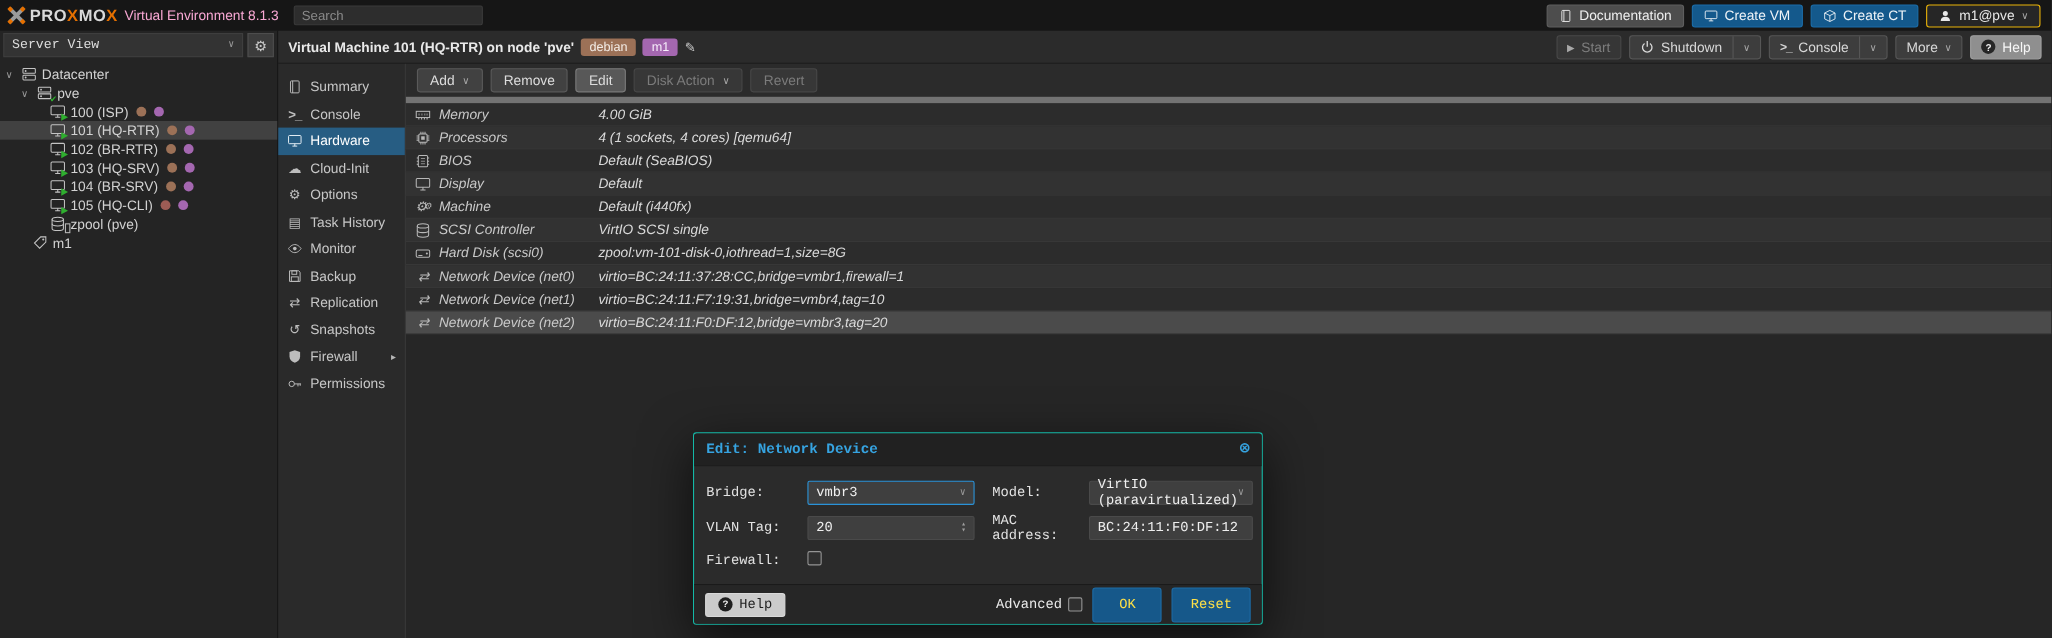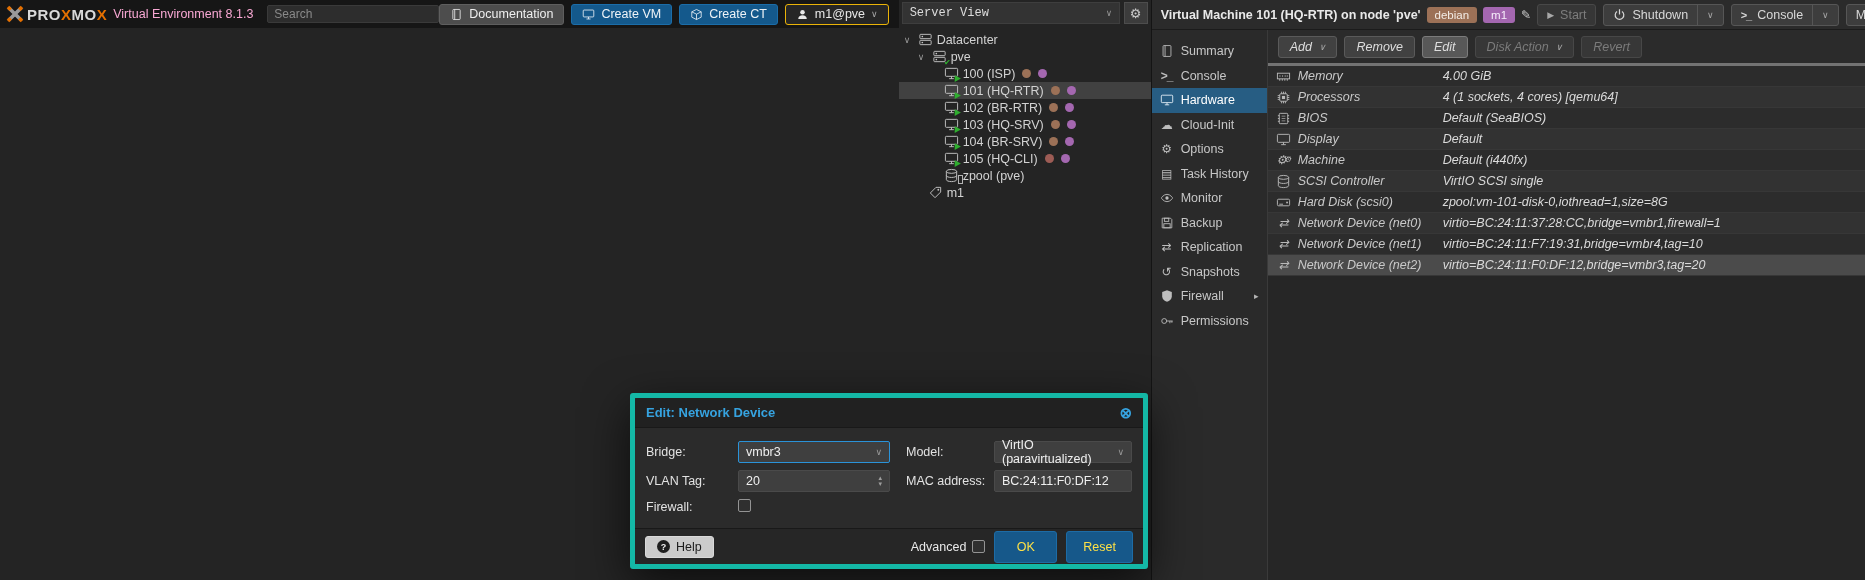--- a/index.html
+++ b/index.html
@@ -2,21 +2,21 @@
 <html><head>
 <meta charset="utf-8">
 <style>
   * { box-sizing: border-box; margin: 0; padding: 0; }
   html,body { width:1865px; height:580px; overflow:hidden; }
   body {
     background:#242424; color:#d4d4d4;
     font-family:"Liberation Sans", sans-serif; font-size:12px;
   }
   svg.ic { display:block; }
-  .app { width:1865px; height:580px; display:flex; }
+  .app { width:1865px; height:580px; display:flex; flex-direction:column; }
 
   
   .topbar { height:28px; background:#161616; display:flex; align-items:center; padding:0 6px; flex:none; }
   .brand { display:flex; align-items:center; gap:3px; }
   .brand-name { font-weight:bold; font-size:15px; letter-spacing:.5px; color:#d9d9d9; }
   .brand-name .ox { color:#e57000; }
   .subtitle { color:#f9a8d4; font-size:12.5px; margin-left:6px; }
   .search { margin-left:14px; width:172px; height:18px; background:#2d2d2d; border:1px solid #3a3a3a;
     border-radius:2px; color:#cccccc; padding:0 6px; font-family:inherit; font-size:12px; outline:none; }
   .search::placeholder { color:#8a8a8a; }
@@ -80,21 +80,21 @@
   .menu-item { height:24.5px; display:flex; align-items:center; gap:7px; padding:0 8px; color:#c7c7c7;
     font-size:12.5px; cursor:pointer; white-space:nowrap; }
   .menu-item.sel { background:#275d83; color:#ffffff; }
   .mi-icon { width:14px; height:14px; flex:none; color:#bdbdbd; text-align:center; font-size:12px; line-height:14px; }
   .menu-item.sel .mi-icon { color:#e8f1f8; }
   .mi-icon svg { width:14px; height:14px; }
   .mi-arrow { margin-left:auto; font-size:9px; color:#b5b5b5; }
 
   .hw { flex:1; display:flex; flex-direction:column; min-width:0; }
   .hw-toolbar { height:36px; display:flex; align-items:center; gap:7px; padding:0 10px;
-    border-bottom:3px solid #737373; background:#2b2b2b; flex:none;font-style:italic; }
+    border-bottom:6px solid #737373; background:#2b2b2b; flex:none; }
   .tool-btn { height:22px; background:#414141; border:1px solid #5a5a5a; border-radius:3px; color:#dddddd;
     display:inline-flex; align-items:center; gap:7px; padding:0 11px; font-size:12.5px; cursor:pointer; }
   .tool-btn.lit { background:#585858; border-color:#7b7b7b; }
   .tool-btn.disabled { color:#7b7b7b; background:#373737; border-color:#474747; cursor:default; }
 
   .hw-table { flex:none; }
   .hw-row { height:21px; display:flex; align-items:center; border-bottom:1px solid #373737;
     font-size:12.5px; cursor:pointer;font-style:italic; }
   .hw-row:nth-child(odd) { background:#2c2c2c; }
   .hw-row:nth-child(even) { background:#323232; }
@@ -102,21 +102,21 @@
   .hw-icon { width:16px; height:16px; margin-left:8px; color:#b8b8b8; flex:none; text-align:center;
     font-size:12px; line-height:16px; }
   .hw-icon svg { width:15px; height:15px; margin-top:.5px; }
   .gear-sm { font-size:8px; vertical-align:top; margin-left:-3px; }
   .hw-label { width:145px; margin-left:6px; color:#c9c9c9; flex:none; }
   .hw-value { color:#dadada; white-space:nowrap; }
   .hw-rest { flex:1; background:#262626; }
 
   
   .dialog { position:fixed; left:630px; top:393px; width:518px; background:#2b2b2b;
-    border:5px solid #14b8a6; border-radius:3px; box-shadow:0 14px 46px rgba(0,0,0,.65); z-index:10; }
+    border:1px solid #14b8a6; border-radius:3px; box-shadow:0 14px 46px rgba(0,0,0,.65); z-index:10;font-family:Liberation Mono, monospace; }
   .dlg-title { height:30px; background:#212121; border-bottom:1px solid #191919; display:flex; align-items:center;
     padding:0 11px; color:#36a3e0; font-weight:bold; font-size:13px; border-radius:3px 3px 0 0; }
   .dlg-close { margin-left:auto; color:#36a3e0; font-size:15px; cursor:pointer; line-height:1; }
   .dlg-body { padding:13px 11px 13px; display:grid; grid-template-columns:92px 152px 16px 88px 1fr;
     row-gap:7px; align-items:center; }
   .f-label { color:#e2e2e2; font-size:12.5px; }
   .field { height:22px; background:#3f3f3f; border:1px solid #4a4a4a; border-radius:2px; display:flex;
     align-items:center; padding:0 7px; color:#efefef; font-size:12.5px; }
   .field.focus { border-color:#2a93d9; }
   .f-caret { margin-left:auto; font-size:9px; color:#9a9a9a; }

